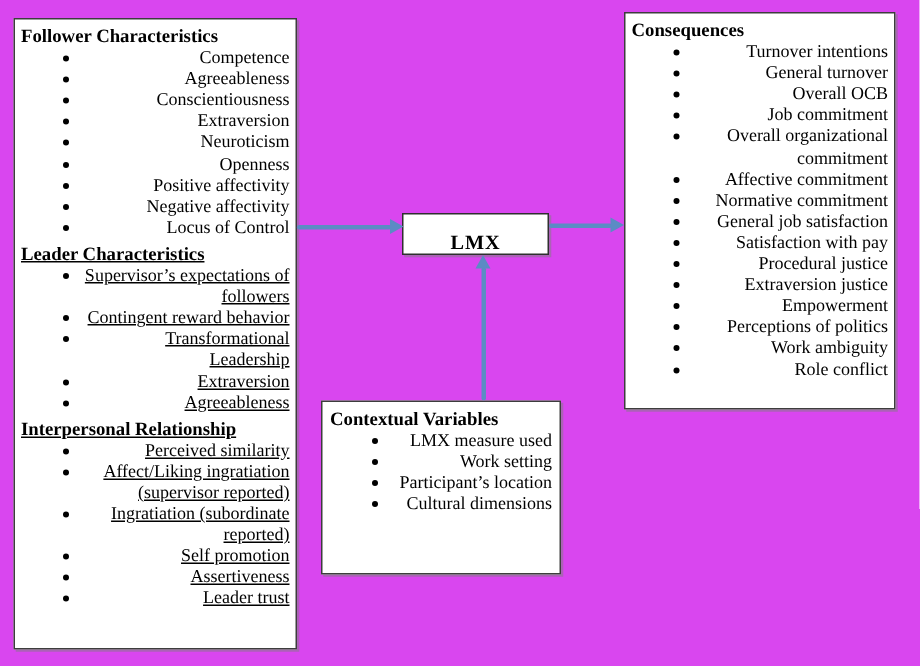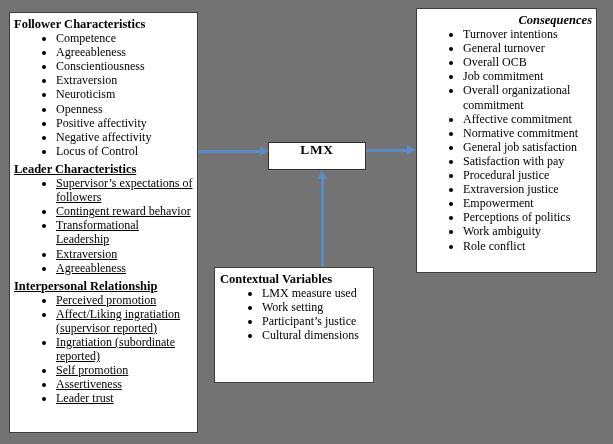--- a/index.html
+++ b/index.html
@@ -1,36 +1,36 @@
 <!DOCTYPE html>
 <html><head>
 <meta charset="utf-8">
 <style>
   html,body{margin:0;padding:0;background:#ffffff;}
   #canvas{
-    position:relative;width:613px;height:444px;background:#737373;
+    position:relative;width:613px;height:444px;background:#d946ef;
     font-family:"Liberation Serif","DejaVu Serif",serif;color:#000;
     font-size:12px;line-height:14.1px;overflow:hidden;
   }
   .box{
     position:absolute;box-sizing:border-box;background:#ffffff;
     border:1px solid #3d3d3d;box-shadow:1.5px 1.5px 0 rgba(125,125,125,0.5);
   }
   .box-antecedents{left:9px;top:12px;width:189px;height:421px;padding:4px 4px;}
   .box-consequences{left:416px;top:8px;width:181px;height:265px;padding:4px 4px;}
   .box-contextual{left:214px;top:267px;width:160px;height:116px;padding:4px 5px;}
   .box-lmx{
     left:268px;top:142px;width:98px;height:28px;
-    border:1.5px solid #2f2f2f;display:flex;align-items:flex-start;justify-content:center;
+    border:1.5px solid #2f2f2f;display:flex;align-items:flex-end;justify-content:center;
     font-weight:bold;font-size:13.5px;letter-spacing:0.6px;
   }
   .sec-title{font-weight:bold;font-size:12.5px;}
-  .box-consequences .sec-title{text-align:right;font-style:italic;}
+  .box-consequences .sec-title{text-align:left;}
   .section + .section{margin-top:4px;text-decoration:underline;}
-  .box ul{margin:0;padding:0 0 0 42px;list-style:disc;}
+  .box ul{margin:0;padding:0 0 0 42px;list-style:disc;text-align:right;}
   .box li{margin:0;padding:0;}
   
   .arrow-line{position:absolute;background:#5b8bc4;border-radius:2px;}
   .h-line{height:3px;}
   .v-line{width:3px;}
   .arrow-head{position:absolute;width:0;height:0;}
   .head-right{border-top:5.5px solid transparent;border-bottom:5.5px solid transparent;border-left:9px solid #5b8bc4;}
   .head-up{border-left:5.5px solid transparent;border-right:5.5px solid transparent;border-bottom:9px solid #5b8bc4;}
 </style>
 </head>
@@ -59,40 +59,40 @@
         <li>Supervisor’s expectations of followers</li>
         <li>Contingent reward behavior</li>
         <li>Transformational Leadership</li>
         <li>Extraversion</li>
         <li>Agreeableness</li>
       </ul>
     </div>
     <div class="section">
       <div class="sec-title">Interpersonal Relationship</div>
       <ul>
-        <li>Perceived promotion</li>
+        <li>Perceived similarity</li>
         <li>Affect/Liking ingratiation (supervisor reported)</li>
         <li>Ingratiation (subordinate reported)</li>
         <li>Self promotion</li>
         <li>Assertiveness</li>
         <li>Leader trust</li>
       </ul>
     </div>
   </div>
 
   <div class="box box-lmx">
     <span>LMX</span>
   </div>
 
   <div class="box box-contextual">
     <div class="sec-title">Contextual Variables</div>
     <ul>
       <li>LMX measure used</li>
       <li>Work setting</li>
-      <li>Participant’s justice</li>
+      <li>Participant’s location</li>
       <li>Cultural dimensions</li>
     </ul>
   </div>
 
   <div class="box box-consequences">
     <div class="sec-title">Consequences</div>
     <ul>
       <li>Turnover intentions</li>
       <li>General turnover</li>
       <li>Overall OCB</li>

